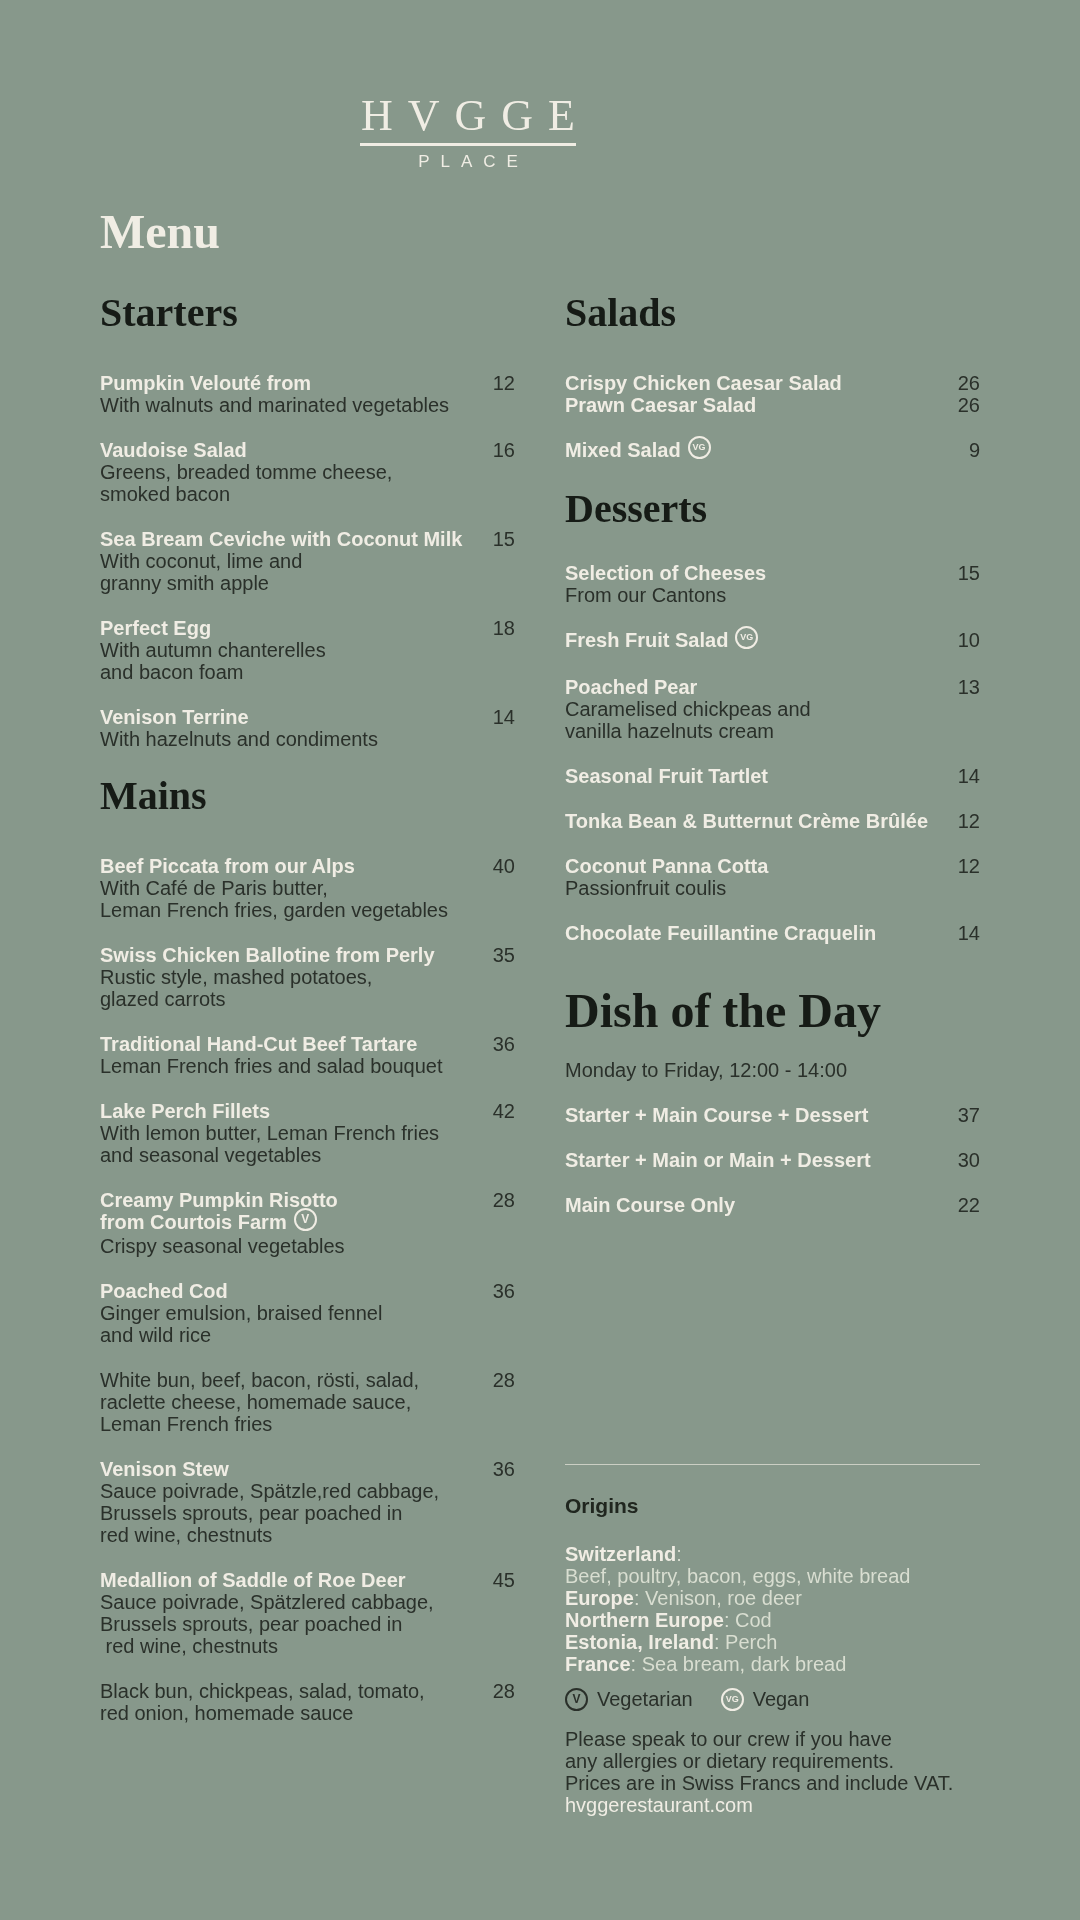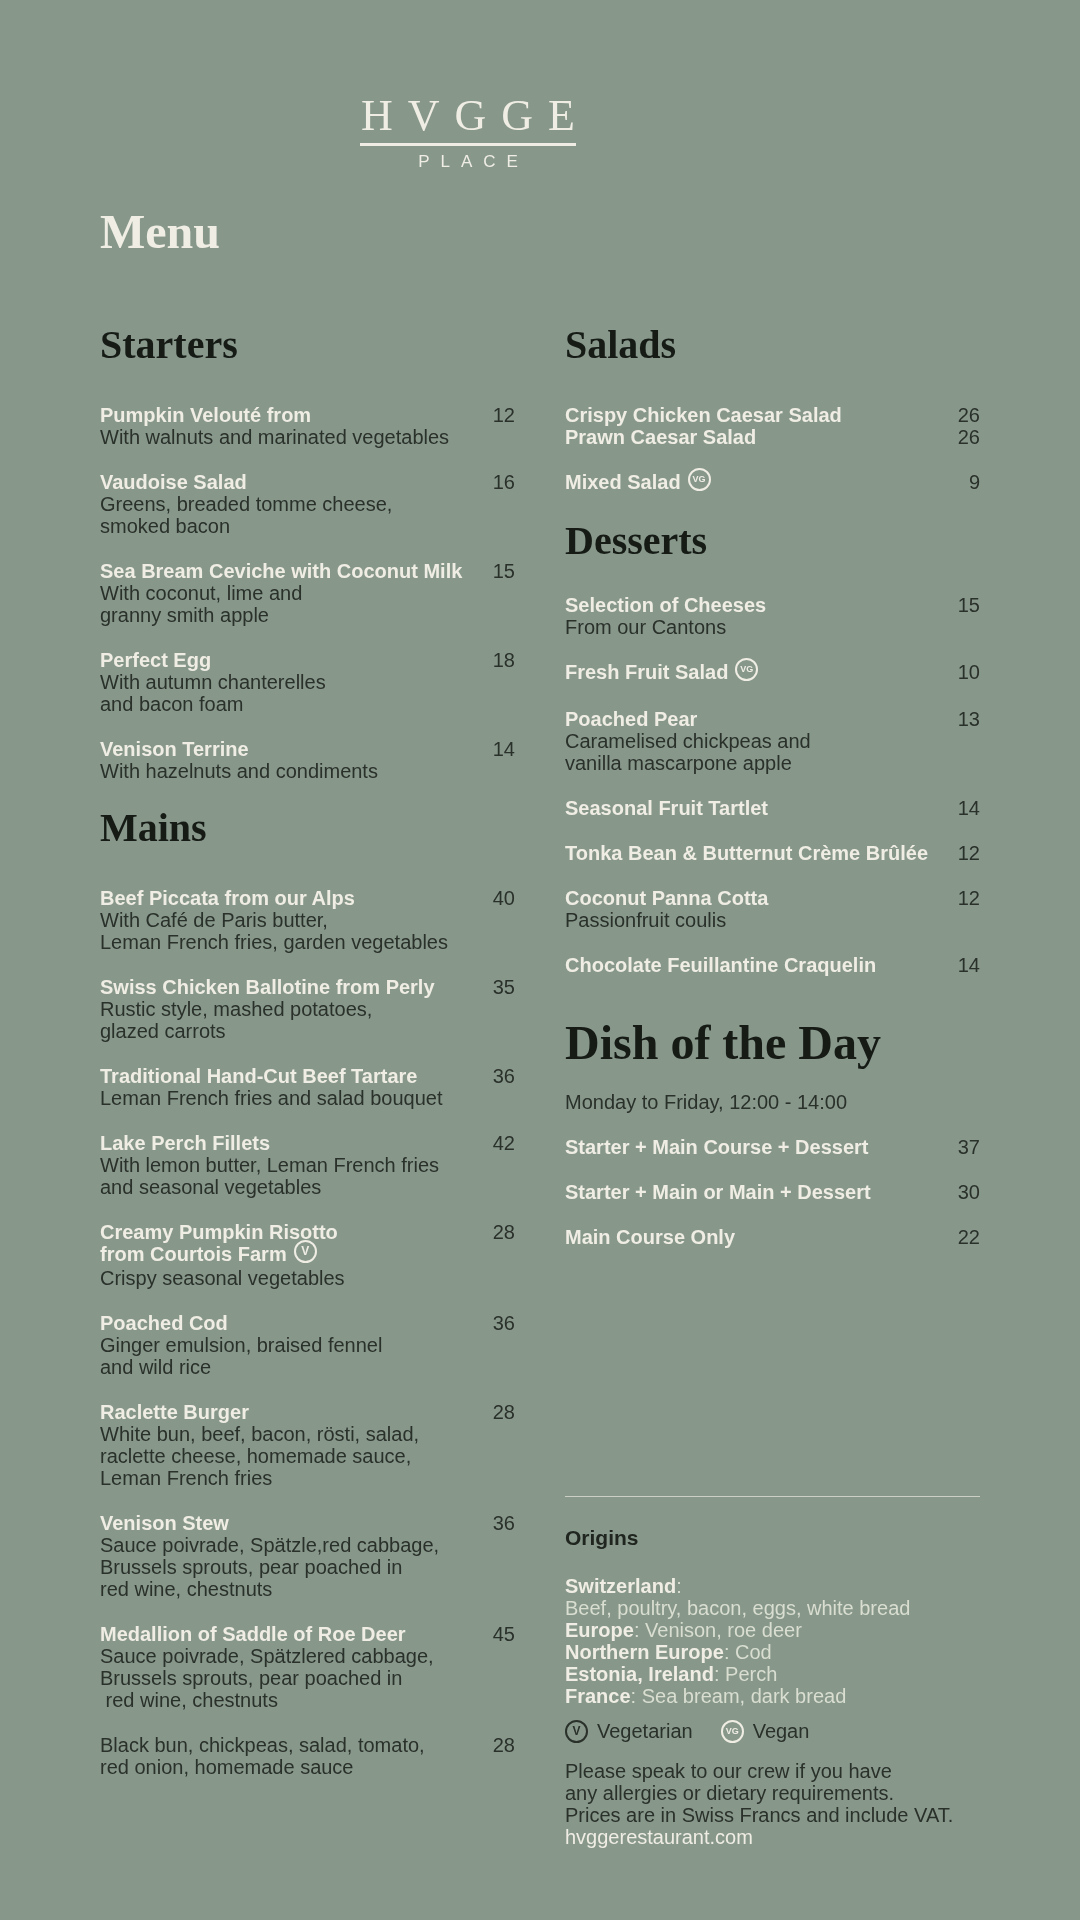--- a/index.html
+++ b/index.html
@@ -23,21 +23,21 @@
     font-size:17px; line-height:18px; color:#f0ede4;
     letter-spacing:11px; padding-left:11px; font-weight:400;
   }
   
   .menu-title {
     position:absolute; top:206px; left:100px;
     font-family:"Liberation Serif", serif; font-weight:700;
     font-size:48px; line-height:52px; color:#f0ede4;
   }
   
-  .col { position:absolute; top:290px; width:415px;margin-top:32px; }
+  .col { position:absolute; top:290px; width:415px; }
   .col-left  { left:100px; }
   .col-right { left:565px; }
   .section-heading {
     font-family:"Liberation Serif", serif; font-weight:700;
     font-size:40px; line-height:46px; color:#161b16;
     margin-bottom:36px;
   }
   .heading-mains    { margin-top:9px;  margin-bottom:36px; }
   .heading-desserts { margin-top:6px;  margin-bottom:30px; }
   .heading-dishday  { margin-top:40px; margin-bottom:20px; font-size:48px; line-height:54px; }
@@ -219,23 +219,20 @@
           </div>
           <div class="item-desc">
             <div class="desc-line">Ginger emulsion, braised fennel</div>
             <div class="desc-line">and wild rice</div>
           </div>
         </div>
         <div class="item-price">36</div>
       </div>
       <div class="menu-item">
         <div class="item-text">
-          <div class="item-name">
-            <div class="name-line">Raclette Burger</div>
-          </div>
           <div class="item-desc">
             <div class="desc-line">White bun, beef, bacon, rösti, salad,</div>
             <div class="desc-line">raclette cheese, homemade sauce,</div>
             <div class="desc-line">Leman French fries</div>
           </div>
         </div>
         <div class="item-price">28</div>
       </div>
       <div class="menu-item">
         <div class="item-text">
@@ -325,21 +322,21 @@
         </div>
         <div class="item-price">10</div>
       </div>
       <div class="menu-item">
         <div class="item-text">
           <div class="item-name">
             <div class="name-line">Poached Pear</div>
           </div>
           <div class="item-desc">
             <div class="desc-line">Caramelised chickpeas and</div>
-            <div class="desc-line">vanilla mascarpone apple</div>
+            <div class="desc-line">vanilla hazelnuts cream</div>
           </div>
         </div>
         <div class="item-price">13</div>
       </div>
       <div class="menu-item">
         <div class="item-text">
           <div class="item-name">
             <div class="name-line">Seasonal Fruit Tartlet</div>
           </div>
         </div>

